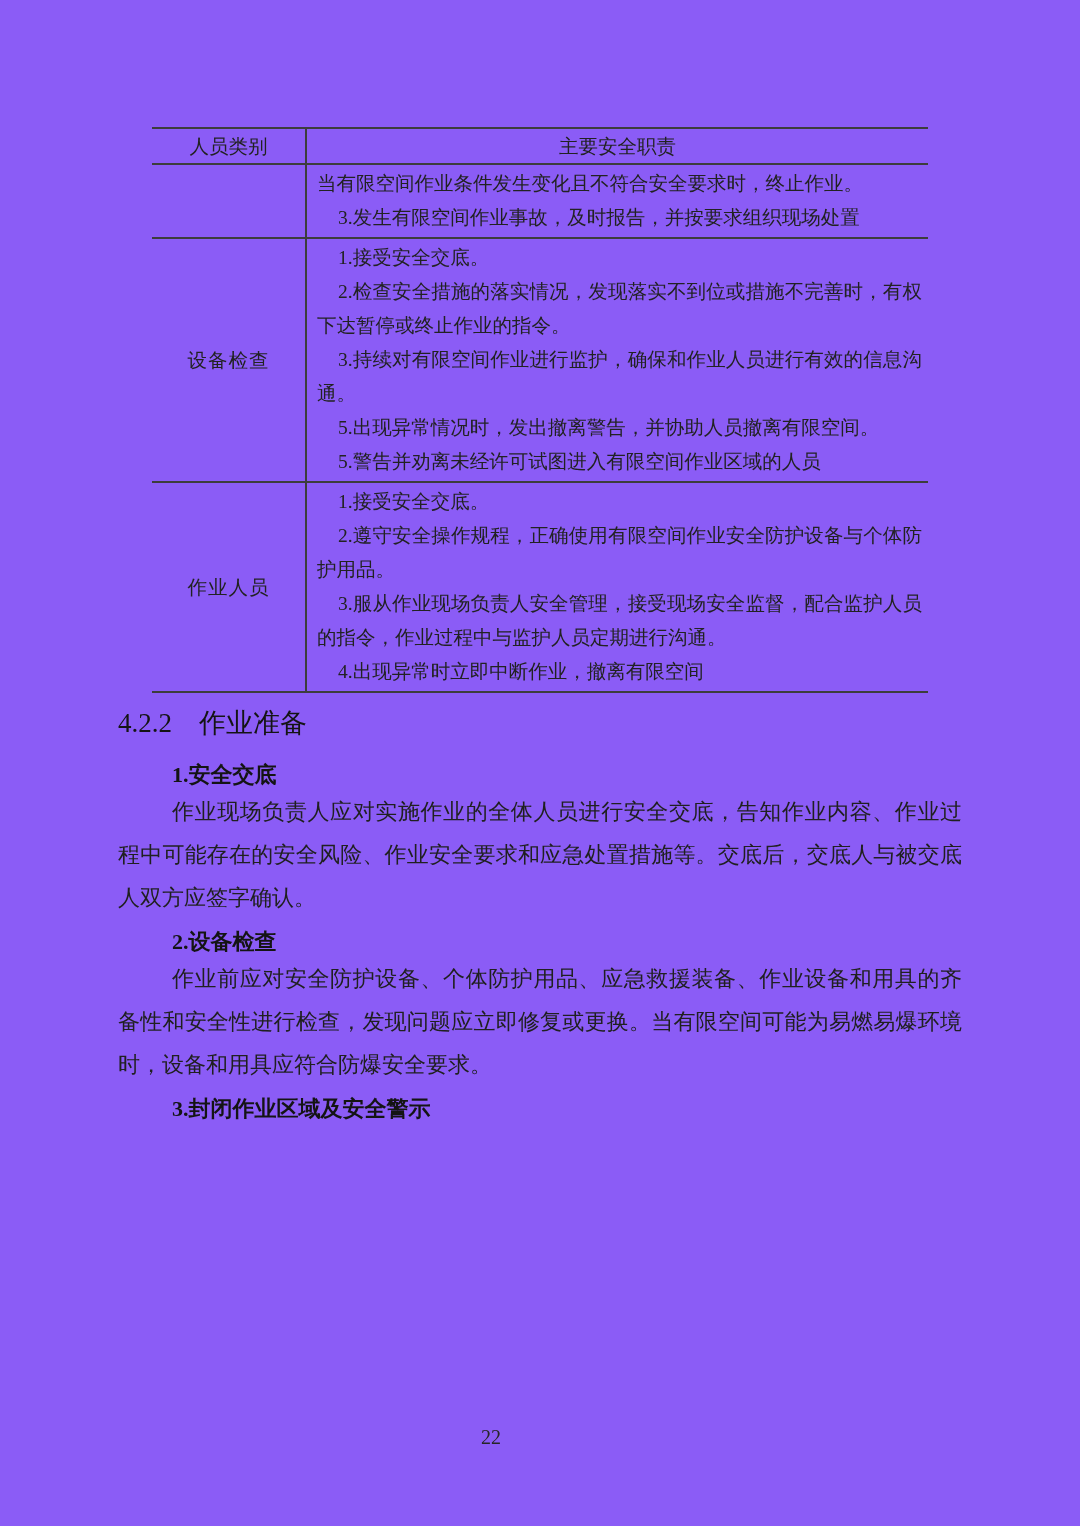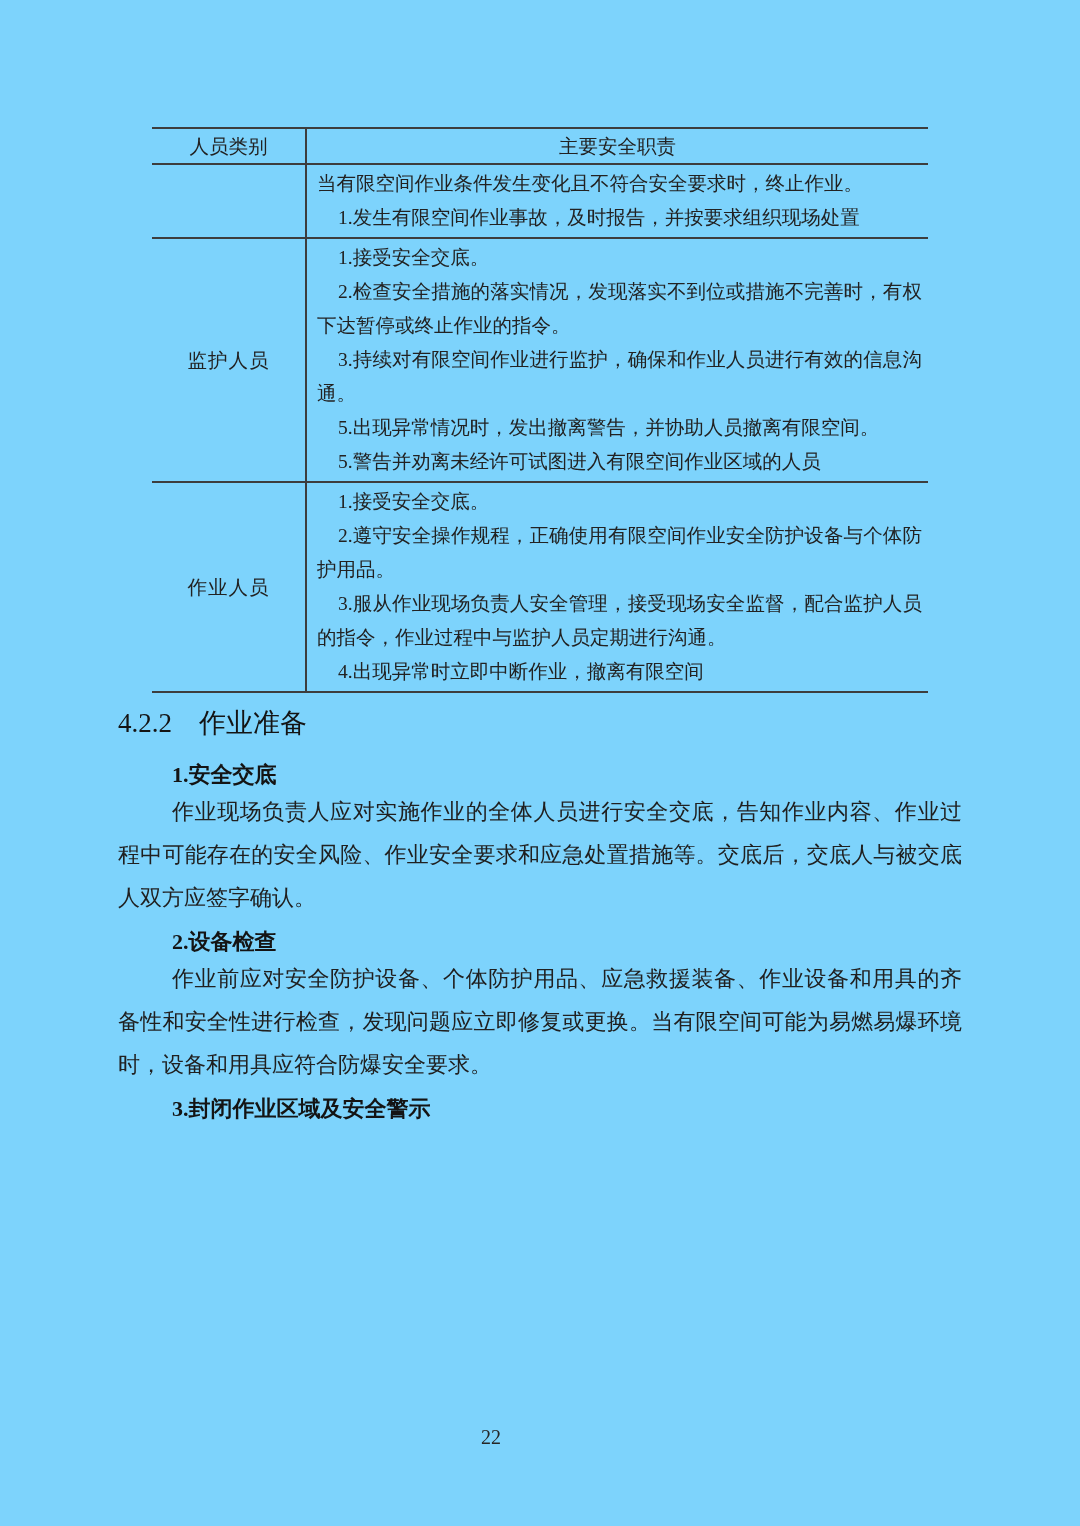--- a/index.html
+++ b/index.html
@@ -11,21 +11,21 @@
     width: 1080px;
     height: 1526px;
     position: relative;
     font-family: "Liberation Serif", "DejaVu Serif", serif;
     color: #1f1f1f;
     overflow: hidden;
   }
   .page {
     position: absolute;
     inset: 0;
-    background: #7dd3fc;
+    background: #8b5cf6;
   }
 
   
   .duty-table {
     position: absolute;
     left: 152px;
     top: 127px;
     width: 776px;
     border-collapse: collapse;
     table-layout: fixed;
@@ -126,25 +126,25 @@
       <tr>
         <th class="divided">人员类别</th>
         <th>主要安全职责</th>
       </tr>
     </thead>
     <tbody id="table-body">
         <tr>
           <td class="cat-cell divided"></td>
           <td class="duty-cell">
             <p class="duty cont">当有限空间作业条件发生变化且不符合安全要求时，终止作业。</p>
-            <p class="duty">1.发生有限空间作业事故，及时报告，并按要求组织现场处置</p>
+            <p class="duty">3.发生有限空间作业事故，及时报告，并按要求组织现场处置</p>
           </td>
         </tr>
         <tr>
-          <td class="cat-cell divided">监护人员</td>
+          <td class="cat-cell divided">设备检查</td>
           <td class="duty-cell">
             <p class="duty">1.接受安全交底。</p>
             <p class="duty">2.检查安全措施的落实情况，发现落实不到位或措施不完善时，有权下达暂停或终止作业的指令。</p>
             <p class="duty">3.持续对有限空间作业进行监护，确保和作业人员进行有效的信息沟通。</p>
             <p class="duty">5.出现异常情况时，发出撤离警告，并协助人员撤离有限空间。</p>
             <p class="duty">5.警告并劝离未经许可试图进入有限空间作业区域的人员</p>
           </td>
         </tr>
         <tr>
           <td class="cat-cell divided">作业人员</td>

